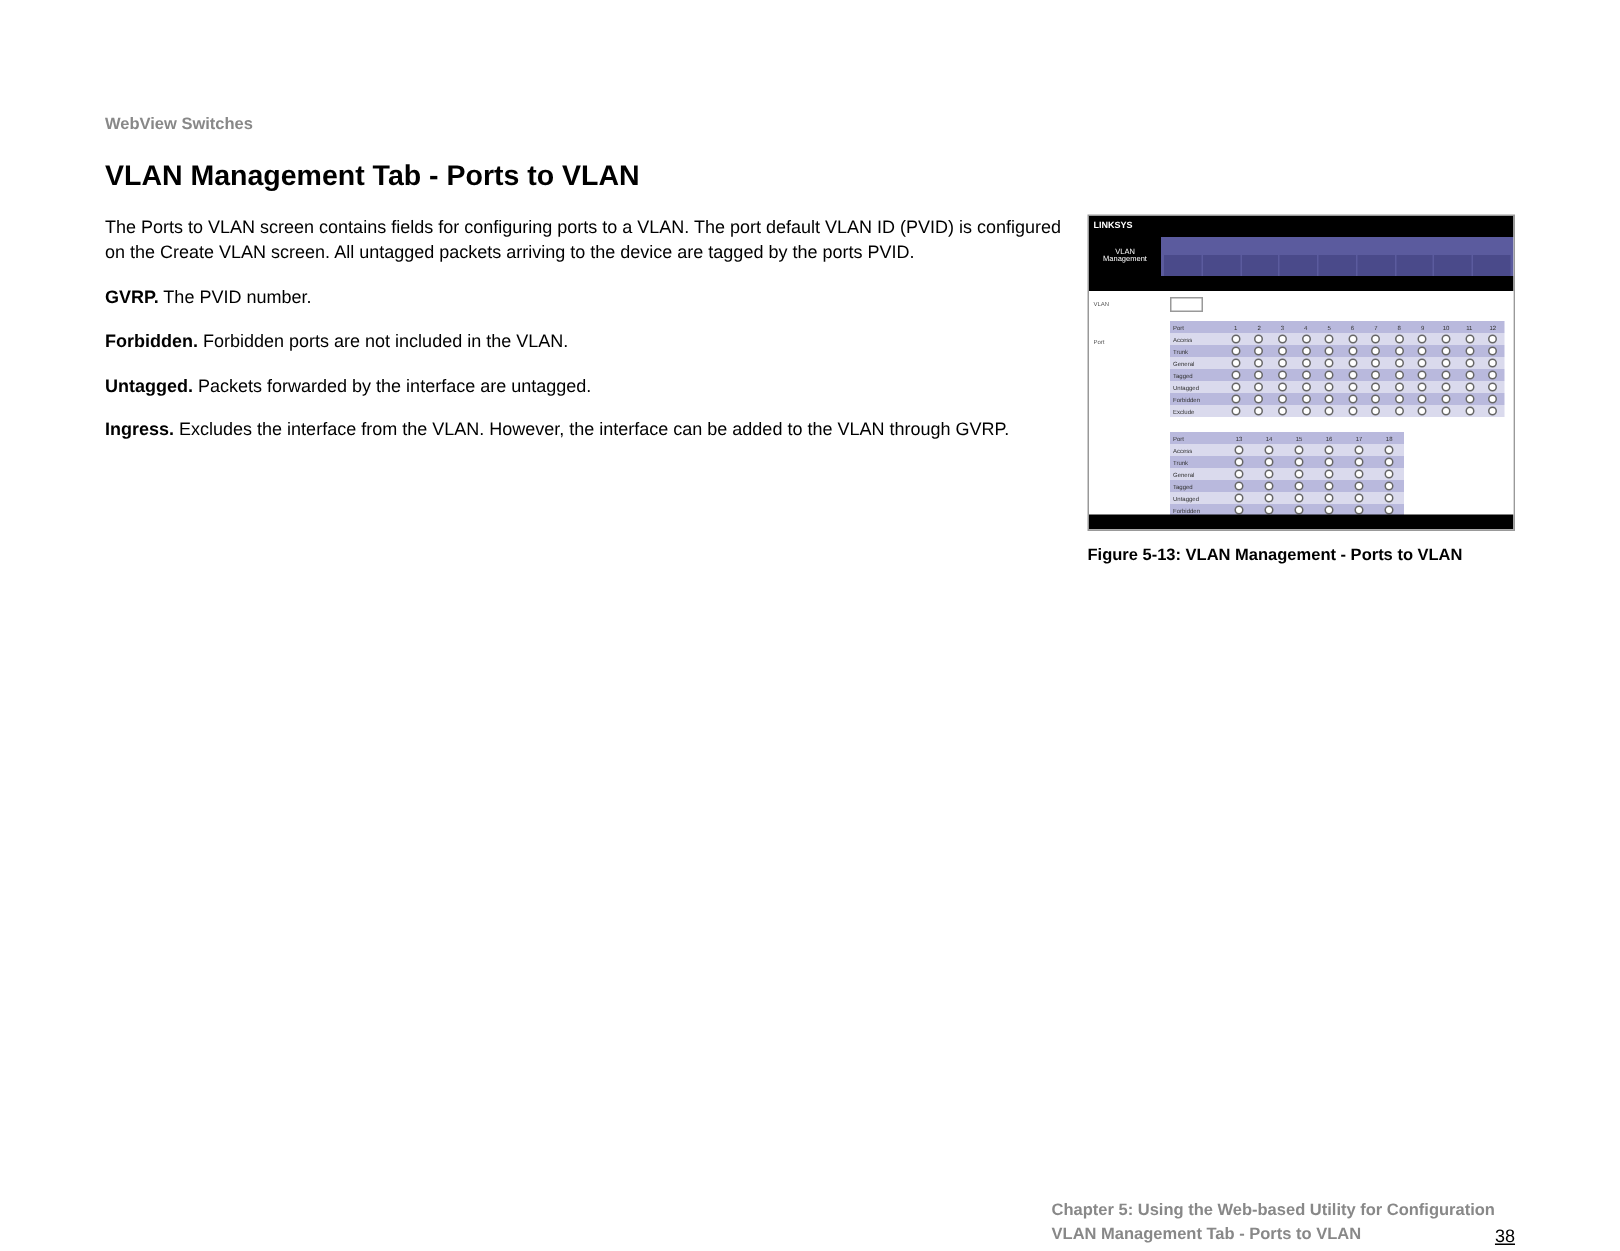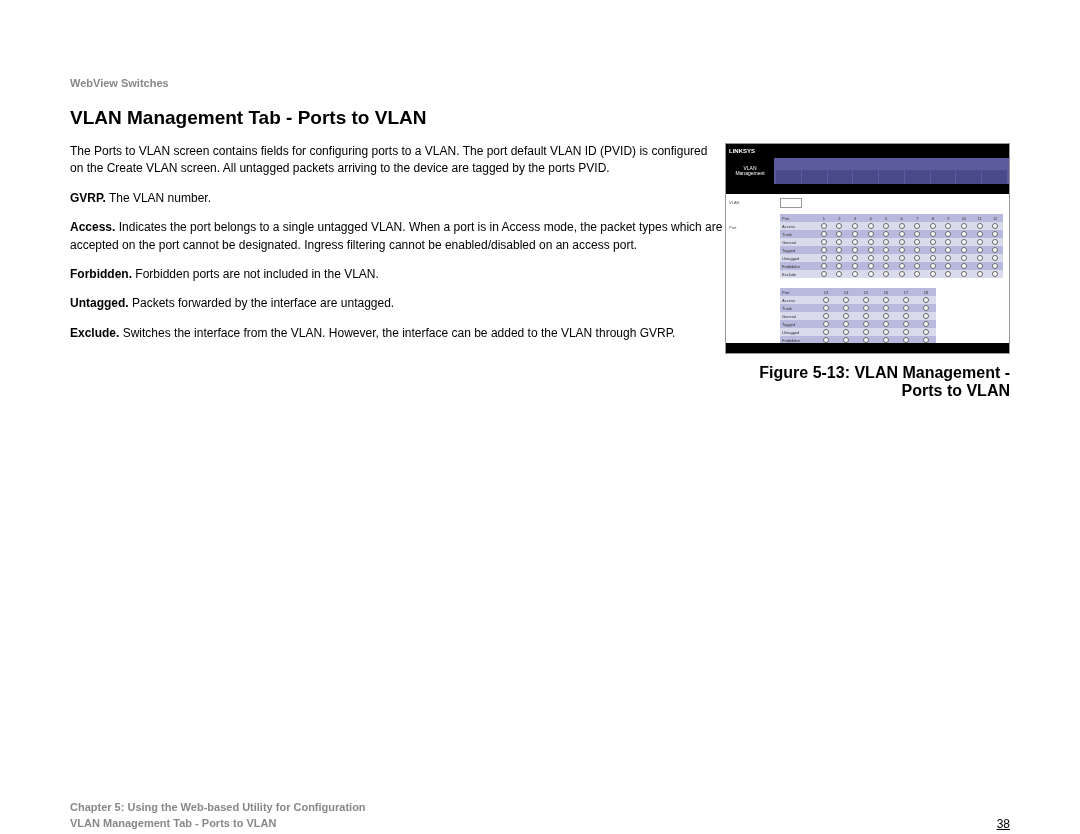--- a/index.html
+++ b/index.html
@@ -183,32 +183,32 @@
   .ss-gap { height: 10px; }
   .ss-footer {
     position: absolute;
     bottom: 0;
     left: 0;
     right: 0;
     height: 10px;
     background: #000;
   }
   .figure-caption {
-    font-size: 16px;
+    font-size: 11px;
     font-weight: bold;
-    text-align: right;
+    text-align: left;
     margin-top: 10px;
   }
   .page-footer {
     position: absolute;
     bottom: 30px;
     left: 70px;
     right: 70px;
     display: flex;
-    justify-content: space-between;
+    justify-content: flex-end;
     align-items: flex-end;
     font-size: 11px;
   }
   .footer-left {
     color: #888;
     font-weight: bold;
     line-height: 1.4;
   }
   .footer-right {
     color: #000;
@@ -223,25 +223,24 @@
 
   <div class="header-small">WebView Switches</div>
 
   <div class="main-heading">VLAN Management Tab - Ports to VLAN</div>
 
   <div class="content-row">
 
     <div class="text-col">
       <p>The Ports to VLAN screen contains fields for configuring ports to a VLAN. The port default VLAN ID (PVID) is configured on the Create VLAN screen. All untagged packets arriving to the device are tagged by the ports PVID.</p>
 
-      <p><span class="def-term">GVRP.</span><span> The VLAN number.</span></p>
-      <p><span class="def-term">Access.</span><span> Indicates the port belongs to a single untagged VLAN. When a port is in Access mode, the packet types which are accepted on the port cannot be designated. Ingress filtering cannot be enabled/disabled on an access port.</span></p>
+      <p><span class="def-term">GVRP.</span><span> The PVID number.</span></p>
       <p><span class="def-term">Forbidden.</span><span> Forbidden ports are not included in the VLAN.</span></p>
       <p><span class="def-term">Untagged.</span><span> Packets forwarded by the interface are untagged.</span></p>
-      <p><span class="def-term">Exclude.</span><span> Switches the interface from the VLAN. However, the interface can be added to the VLAN through GVRP.</span></p>
+      <p><span class="def-term">Ingress.</span><span> Excludes the interface from the VLAN. However, the interface can be added to the VLAN through GVRP.</span></p>
     </div>
 
     <div class="figure-col">
       <div class="screenshot">
         <div class="ss-top">
           <span class="ss-logo">LINKSYS</span>
         </div>
         <div class="ss-nav">
           <div class="ss-nav-left">
             <span>VLAN</span>

